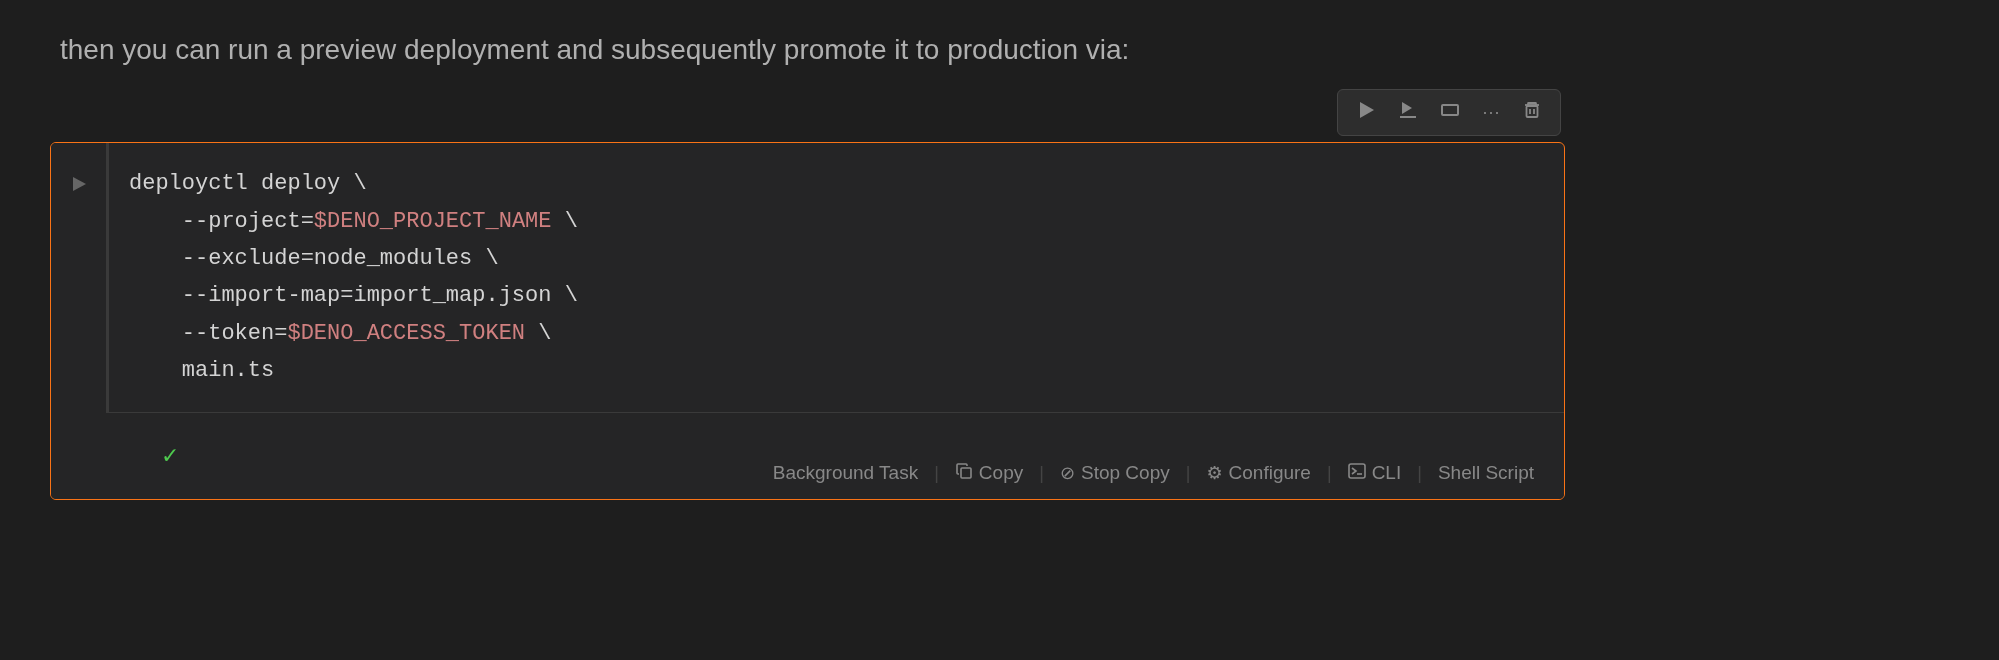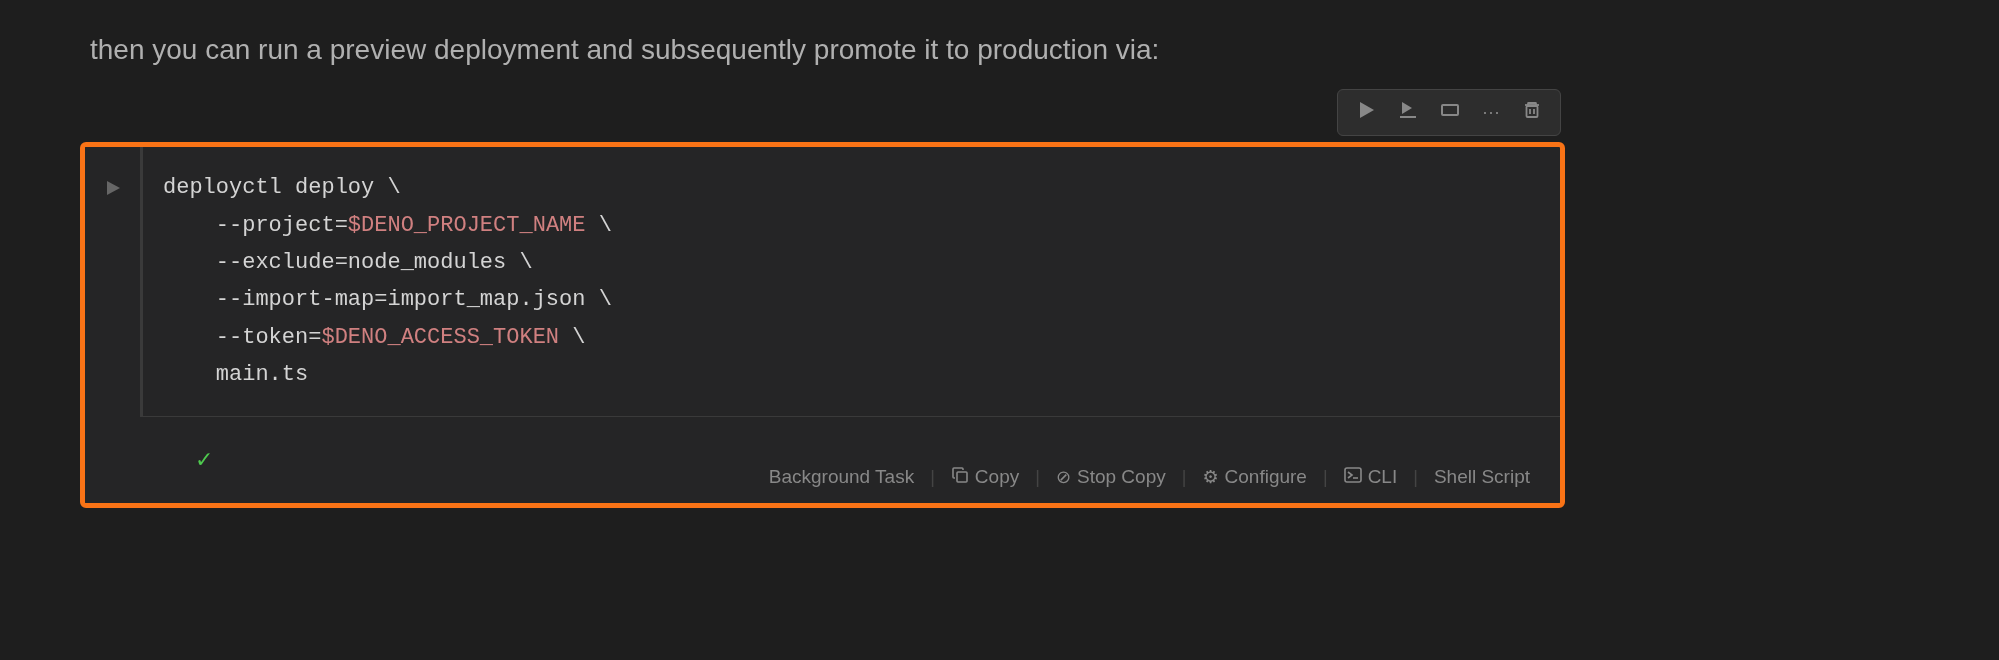--- a/index.html
+++ b/index.html
@@ -14,21 +14,21 @@
       background-color: #1e1e1e;
       font-family: -apple-system, BlinkMacSystemFont, 'Segoe UI', sans-serif;
       color: #cccccc;
       overflow: hidden;
     }
 
     .page-wrapper {
       width: 1615px;
       height: 660px;
       background-color: #1e1e1e;
-      padding: 30px 50px 20px 80px;
+      padding: 30px 50px 20px 50px;
       display: flex;
       flex-direction: column;
       gap: 20px;
     }
 
     .intro-text {
       font-size: 28px;
       color: #b0b0b0;
       font-weight: 400;
       line-height: 1.4;
@@ -66,21 +66,21 @@
       border-radius: 4px;
       font-size: 18px;
       display: flex;
       align-items: center;
       justify-content: center;
     }
 
     .cell-wrapper {
       display: flex;
       align-items: stretch;
-      border: 5px solid #f97316;
+      border: 1px solid #f97316;
       border-radius: 6px;
       background-color: #252526;
       overflow: hidden;
     }
 
     .run-gutter {
       width: 55px;
       display: flex;
       align-items: flex-start;
       justify-content: center;

